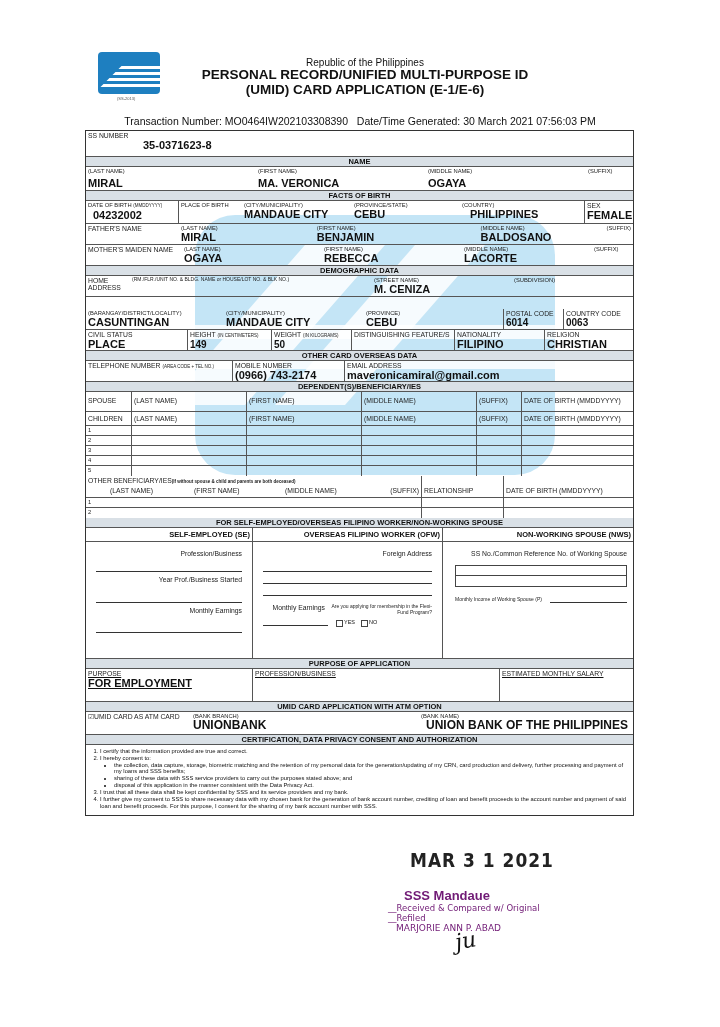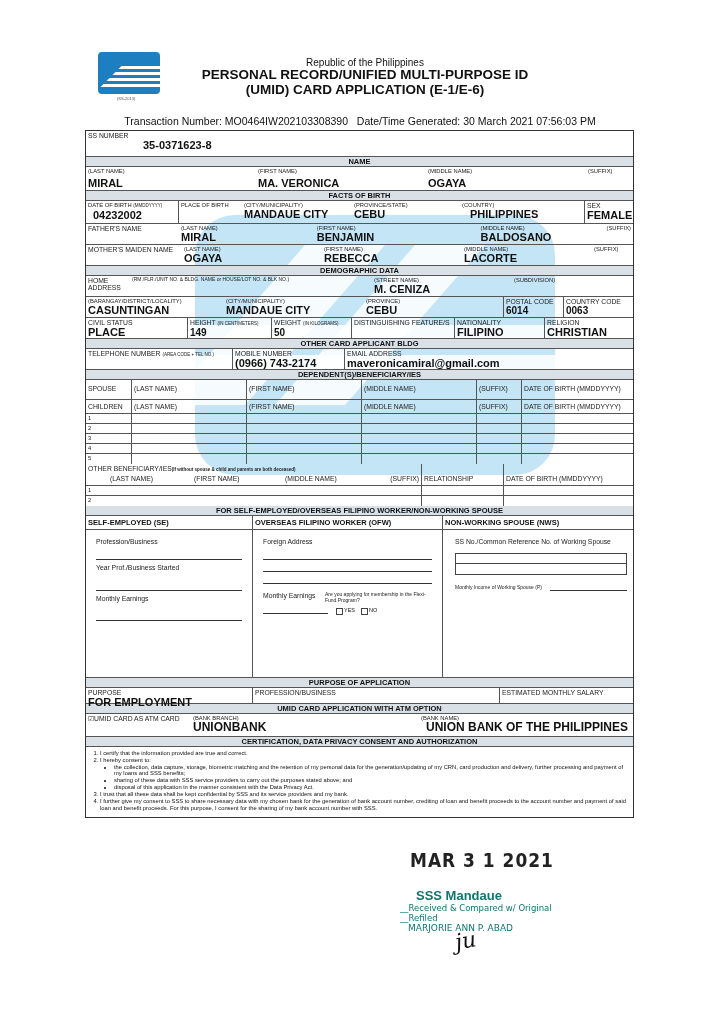--- a/index.html
+++ b/index.html
@@ -31,21 +31,21 @@
 
   .watermark { position: absolute; left: 185px; top: 205px; width: 380px; height: 280px; pointer-events: none; z-index: 0; }
   .form .content { position: relative; z-index: 1; }
 
   .cert { font-size: 5.8px; line-height: 1.18; padding: 3px 6px 6px 6px; }
   .cert ol { padding-left: 8px; }
   .cert ul { padding-left: 14px; list-style: disc; }
 
   .stamp { position: absolute; left: 410px; top: 850px; }
   .stamp .date { font-size: 17px; font-weight: bold; letter-spacing: 1px; transform: scaleY(1.15); color: #222; font-family: "DejaVu Sans", sans-serif; }
-  .stamp2 { position: absolute; left: 400px; top: 888px; color: #0f766e; }
+  .stamp2 { position: absolute; left: 388px; top: 888px; color: #701a75; }
   .stamp2 .office { font-size: 13px; font-weight: bold; margin-left: 16px; }
   .stamp2 .line { font-size: 8.5px; font-family: "DejaVu Sans", sans-serif; }
   .stamp2 .name { font-size: 9px; margin-left: 8px; font-family: "DejaVu Sans", sans-serif; }
   .sig { position: absolute; left: 455px; top: 928px; font-size: 22px; font-style: italic; font-family: "DejaVu Serif", serif; transform: rotate(-10deg); }
 
   .uline { border-bottom: 1px solid #333; height: 1px; }
   .chk { display: inline-block; width: 7px; height: 7px; border: 1px solid #444; vertical-align: middle; margin-right: 1px; }
 </style>
 </head>
 <body>
@@ -182,21 +182,21 @@
         <span class="lbl" style="width:242px;font-size:5px;">(RM./FLR./UNIT NO. &amp; BLDG. NAME or HOUSE/LOT NO. &amp; BLK NO.)</span>
         <div style="width:140px;">
             <span class="lbl">(STREET NAME)</span>
             <span class="val">M. CENIZA</span>
           </div>
         <div style="flex:1;">
             <span class="lbl">(SUBDIVISION)</span>
           </div>
       </div>
     </div>
-    <div class="row" style="height:21px;">
+    <div class="row" style="height:21px;margin-top:12px;">
       <div class="cell" style="width:418px;display:flex;">
         <div style="width:138px;">
             <span class="lbl">(BARANGAY/DISTRICT/LOCALITY)</span>
             <span class="val">CASUNTINGAN</span>
           </div>
         <div style="width:140px;">
             <span class="lbl">(CITY/MUNICIPALITY)</span>
             <span class="val">MANDAUE CITY</span>
           </div>
         <div style="flex:1;">
@@ -231,21 +231,21 @@
         </div>
       <div class="cell" style="width:90px;">
           <span class="lbl md">NATIONALITY</span>
           <span class="val">FILIPINO</span>
         </div>
       <div class="cell" style="flex:1;">
           <span class="lbl md">RELIGION</span>
           <span class="val">CHRISTIAN</span>
         </div>
     </div>
-    <div class="band">OTHER CARD APPLICANT BLDG</div>
+    <div class="band">OTHER CARD OVERSEAS DATA</div>
     <div class="row" style="height:21px;">
       <div class="cell" style="width:147px;">
           <span class="lbl md"><span>TELEPHONE NUMBER</span> <span style="font-size:4.5px;">(AREA CODE + TEL NO.)</span></span>
         </div>
       <div class="cell" style="width:112px;">
           <span class="lbl md">MOBILE NUMBER</span>
           <span class="val">(0966) 743-2174</span>
         </div>
       <div class="cell" style="flex:1;">
           <span class="lbl md">EMAIL ADDRESS</span>
@@ -373,21 +373,21 @@
         <div class="row" style="height: 10px;">
           <div class="cell" style="width: 336px;">
             <span class="lbl">2</span>
           </div>
           <div class="cell" style="width: 82px;"></div>
           <div class="cell" style="flex: 1 1 0%;"></div>
         </div>
       </div>
 
     <div class="band">FOR SELF-EMPLOYED/OVERSEAS FILIPINO WORKER/NON-WORKING SPOUSE</div>
-    <div class="row" style="height:162px;">
+    <div class="row" style="height:131px;text-align:right;">
       <div class="cell" style="width:167px;padding:0;">
         <div style="font-size:7.5px;font-weight:bold;padding:2px;border-bottom:1px solid #555;">SELF-EMPLOYED (SE)</div>
         <div style="padding:8px 10px 0 10px;">
           <span class="lbl md">Profession/Business</span>
           <div class="uline" style="margin-top:14px;"></div>
           <span class="lbl md" style="margin-top:4px;">Year Prof./Business Started</span>
           <div class="uline" style="margin-top:18px;"></div>
           <span class="lbl md" style="margin-top:4px;">Monthly Earnings</span>
           <div class="uline" style="margin-top:18px;"></div>
         </div>
@@ -421,21 +421,21 @@
             </div>
           <div style="display:flex;margin-top:10px;align-items:flex-end;">
             <span class="lbl" style="font-size:5px;">Monthly Income of Working Spouse (P)</span>
             <div class="uline" style="flex:1;margin-left:8px;"></div>
           </div>
         </div>
       </div>
     </div>
 
     <div class="band">PURPOSE OF APPLICATION</div>
-    <div class="row" style="height:16px;">
+    <div class="row" style="height:33px;text-decoration:underline;">
       <div class="cell" style="width:167px;">
           <span class="lbl md">PURPOSE</span>
           <span class="val">FOR EMPLOYMENT</span>
         </div>
       <div class="cell" style="width:247px;">
           <span class="lbl md">PROFESSION/BUSINESS</span>
         </div>
       <div class="cell" style="flex:1;">
           <span class="lbl md">ESTIMATED MONTHLY SALARY</span>
         </div>

